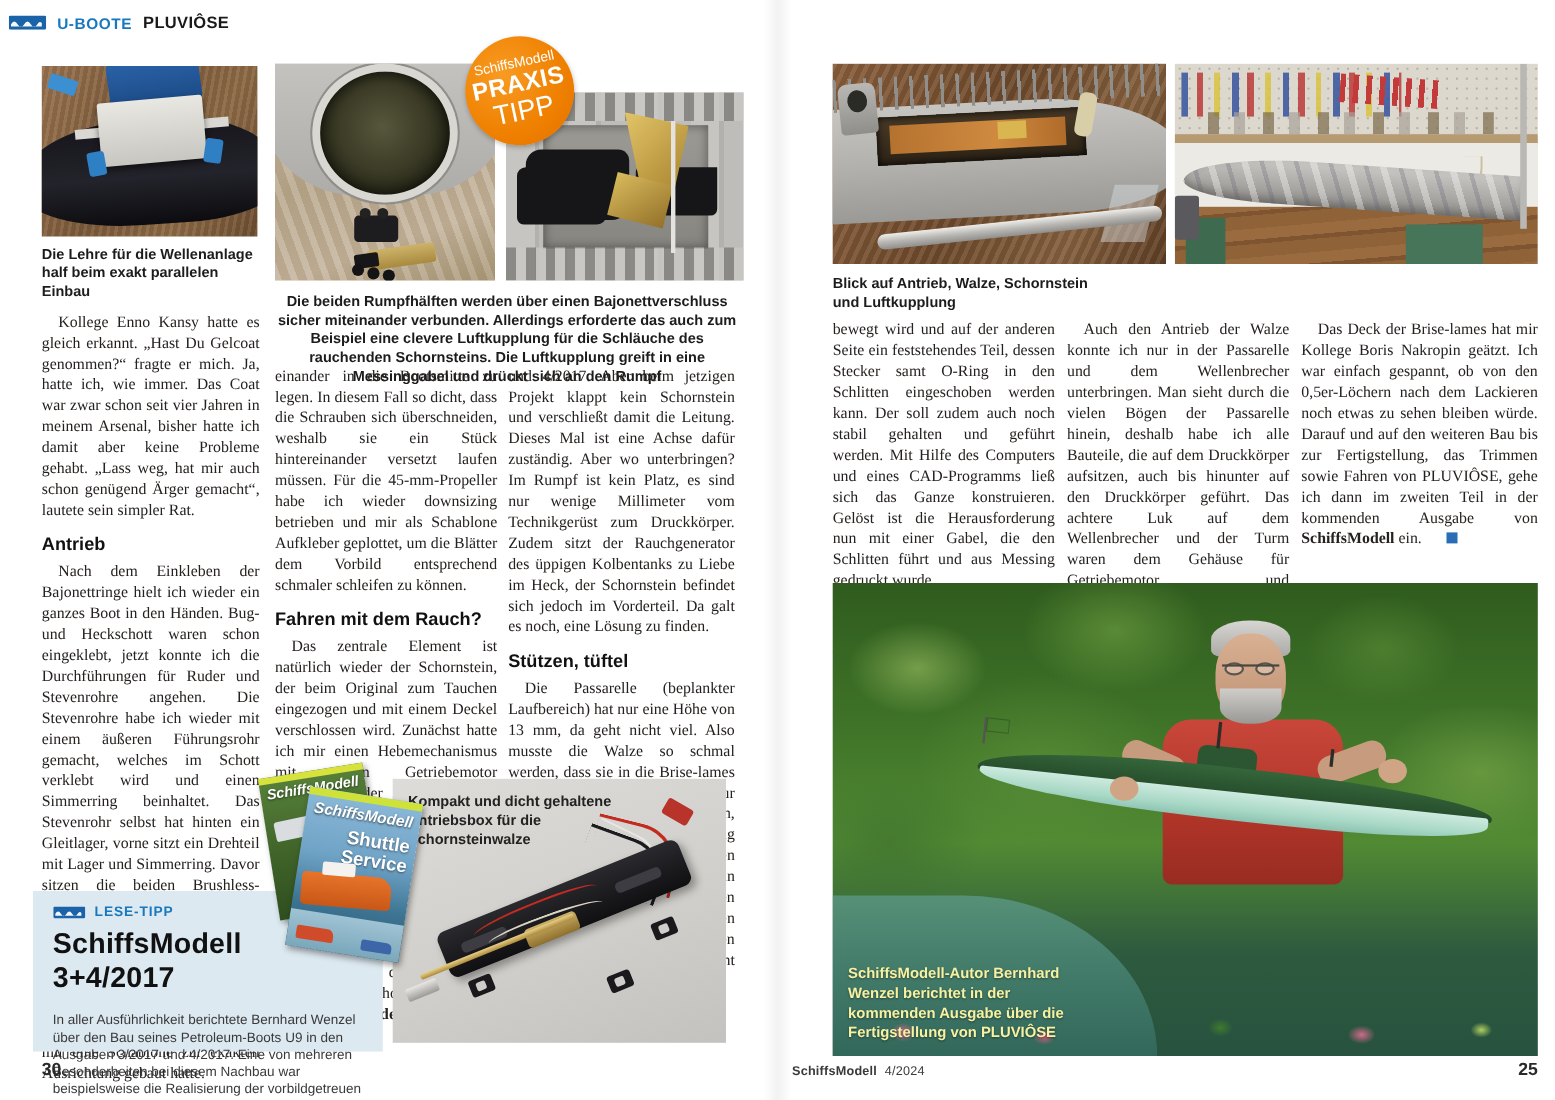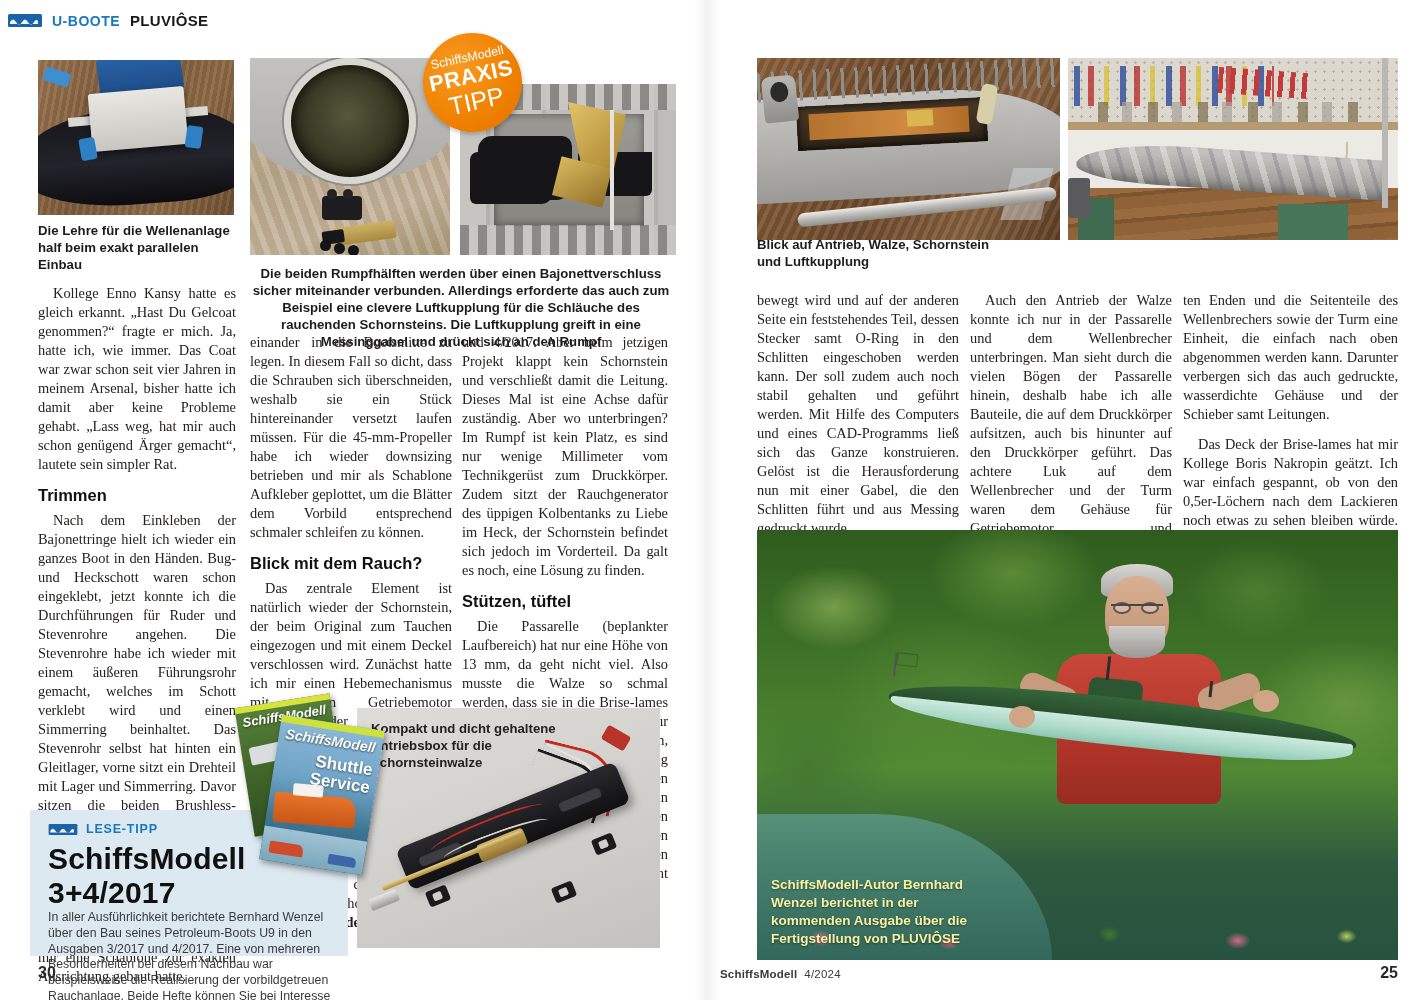--- a/index.html
+++ b/index.html
@@ -76,21 +76,21 @@
     font-family:"Liberation Sans", sans-serif; box-shadow:0 2px 5px rgba(0,0,0,.25); z-index:5; }
   #badge .b1 { margin-top:17px; font-size:12.5px; }
   #badge .b2 { font-size:22px; font-weight:bold; letter-spacing:.5px; line-height:24px; }
   #badge .b3 { font-size:25px; font-weight:300; line-height:26px; }
 
   
   .cap { position:absolute; font-family:"Liberation Sans", sans-serif; font-weight:bold;
     font-size:13.2px; line-height:17px; color:#1c1c1c; }
   #cap1 { left:38px; top:222px; width:200px; }
   #cap23 { left:244px; top:265px; width:434px; text-align:center; }
-  #cap4 { left:757px; top:236px; width:240px; }
+  #cap4 { left:757px; top:249px; width:240px; }
   #cap5 { left:1158px; top:249px; width:240px; text-align:right; }
 
   
   .col { position:absolute; font-size:14.4px; line-height:19px; text-align:justify; }
   .col p { text-indent:15px; margin-bottom:11px; }
   .col p.noind { text-indent:0; }
   .col h3 { font-family:"Liberation Sans", sans-serif; font-size:16.5px; line-height:20px;
     margin:4px 0 6px 0; color:#111; }
   #lcol1 { left:38px;  top:284px; width:198px; height:530px; }
   #lcol2 { left:250px; top:333px; width:202px; height:370px; }
@@ -100,21 +100,21 @@
   #rcol3 { left:1183px;top:291px; width:215px; height:238px; }
   .bold-serif { font-weight:bold; }
   .endmark { display:inline-block; width:10px; height:10px; background:#2a6db5; margin-left:22px; vertical-align:baseline; }
 
   
   #lesetipp { position:absolute; left:30px; top:810px; width:318px; height:146px;
     background:#dde9f1; font-family:"Liberation Sans", sans-serif; padding:12px 14px 10px 18px; }
   #lesetipp .lthead { display:flex; align-items:center; gap:8px; }
   #lesetipp .lthead .wave { width:30px; height:11px; }
   #lesetipp .ltlabel { color:#1878be; font-weight:bold; font-size:12.5px; letter-spacing:.8px; }
-  #lesetipp h2 { font-size:30px; letter-spacing:.2px; color:#111; margin:6px 0 0 0; }
+  #lesetipp h2 { font-size:26px; letter-spacing:.2px; color:#111; margin:6px 0 16px 0; }
   #lesetipp .ltbody { font-size:12.3px; line-height:15.8px; color:#3a3a3a; width:285px; }
 
   
   .cover { position:absolute; box-shadow:2px 3px 6px rgba(0,0,0,.4); overflow:hidden;
     font-family:"Liberation Sans", sans-serif; z-index:4; }
   #cover-back { left:244px; top:700px; width:96px; height:130px; transform:rotate(-9deg);
     background:linear-gradient(180deg,#57813a 0%,#3f6329 55%,#2f4e1e 100%); }
   #cover-back .mast { position:absolute; left:0; top:8px; width:100%; text-align:center;
     color:#fff; font-weight:bold; font-size:13px; font-style:italic; text-shadow:0 1px 2px rgba(0,0,0,.5); }
   #cover-back .strip { position:absolute; left:0; top:0; width:100%; height:6px; background:#d8e23c; }
@@ -317,28 +317,28 @@
     <div class="b1">SchiffsModell</div>
     <div class="b2">PRAXIS</div>
     <div class="b3">TIPP</div>
   </div>
 
   <div class="cap" id="cap23">Die beiden Rumpfhälften werden über einen Bajonettverschluss sicher miteinander verbunden. Allerdings erforderte das auch zum Beispiel eine clevere Luftkupplung für die Schläuche des rauchenden Schornsteins. Die Luftkupplung greift in eine Messinggabel und drückt sich an den Rumpf</div>
   <div class="cap" id="cap1">Die Lehre für die Wellenanlage half beim exakt parallelen Einbau</div>
 
   <div class="col" id="lcol1">
     <p>Kollege Enno Kansy hatte es gleich erkannt. „Hast Du Gelcoat genommen?“ fragte er mich. Ja, hatte ich, wie immer. Das Coat war zwar schon seit vier Jahren in meinem Arsenal, bisher hatte ich damit aber keine Probleme gehabt. „Lass weg, hat mir auch schon genügend Ärger gemacht“, lautete sein simpler Rat.</p>
-    <h3>Trimmen</h3>
+    <h3>Antrieb</h3>
     <p>Nach dem Einkleben der Bajonettringe hielt ich wieder ein ganzes Boot in den Händen. Bug- und Heckschott waren schon eingeklebt, jetzt konnte ich die Durchführungen für Ruder und Stevenrohre angehen. Die Stevenrohre habe ich wieder mit einem äußeren Führungsrohr gemacht, welches im Schott verklebt wird und einen Simmerring beinhaltet. Das Stevenrohr selbst hat hinten ein Gleitlager, vorne sitzt ein Drehteil mit Lager und Simmerring. Davor sitzen die beiden Brushless-Motoren samt Halter, damit werden die Bauteile mit dem Rumpf verschraubt. Die Stützen der Wellen habe ich in CAD konstruiert und dann 3D-drucken lassen, so passen sie perfekt in den Rumpf. Aber nur, weil ich mir eine Schablone zur exakten Ausrichtung gebaut hatte.</p>
     <p>Selbstverständlich habe ich auch auf die unterschiedlich langen Wellen geachtet. Man fuhr damals mit einer Maschinenseite, die andere diente zum Laden der Akkus. Um dabei möglichst wenig vom Kurs abzuweichen, versuchte man die Antriebswellen möglichst dicht an-</p>
   </div>
 
   <div class="col" id="lcol2">
     <p class="noind">einander in die Bootsmitte zu legen. In diesem Fall so dicht, dass die Schrauben sich überschneiden, weshalb sie ein Stück hintereinander versetzt laufen müssen. Für die 45-mm-Propeller habe ich wieder downsizing betrieben und mir als Schablone Aufkleber geplottet, um die Blätter dem Vorbild entsprechend schmaler schleifen zu können.</p>
-    <h3>Blick mit dem Rauch?</h3>
+    <h3>Fahren mit dem Rauch?</h3>
     <p>Das zentrale Element ist natürlich wieder der Schornstein, der beim Original zum Tauchen eingezogen und mit einem Deckel verschlossen wird. Zunächst hatte ich mir einen Hebemechanismus mit einem Getriebemotor ausgetüftelt, der im inneren des Schornsteins untergebracht wäre. Aber mangels Platz für die nötigen Endlagenschalter sollte es jetzt ein abgedichtetes Micro-Servo richten. Doch dazu später mehr.</p>
     <p><span>Zunächst galt es, den Verschluss der Luftleitungen zu bewerkstelligen, die Walze hatte sich in der U9 schon gut bewährt – siehe </span><span class="bold-serif">SchiffsModell</span><span> 3/2017</span></p>
   </div>
 
   <div class="col" id="lcol3">
     <p class="noind">und 4/2017. Aber beim jetzigen Projekt klappt kein Schornstein und verschließt damit die Leitung. Dieses Mal ist eine Achse dafür zuständig. Aber wo unterbringen? Im Rumpf ist kein Platz, es sind nur wenige Millimeter vom Technikgerüst zum Druckkörper. Zudem sitzt der Rauchgenerator des üppigen Kolbentanks zu Liebe im Heck, der Schornstein befindet sich jedoch im Vorderteil. Da galt es noch, eine Lösung zu finden.</p>
     <h3>Stützen, tüftel</h3>
     <p>Die Passarelle (beplankter Laufbereich) hat nur eine Höhe von 13 mm, da geht nicht viel. Also musste die Walze so schmal werden, dass sie in die Brise-lames (Wellenbrecher) passt, die ist nur 24 mm breit. Da hieß es quetschen, drücken, schieben. Eine Kupplung zwischen den Bajonettringen musste her. Außen am Rumpf kann man nichts stecken, wenn man den Technikteil einschiebt. Einstecken und ein Teil radial verdrehen lautete die Lösung. Dazu braucht es einen Schlitten, der</p>
   </div>
 
@@ -432,21 +432,20 @@
   <div class="cap" id="cap4">Blick auf Antrieb, Walze, Schornstein und Luftkupplung</div>
 
   <div class="col" id="rcol1">
     <p class="noind">bewegt wird und auf der anderen Seite ein feststehendes Teil, dessen Stecker samt O-Ring in den Schlitten eingeschoben werden kann. Der soll zudem auch noch stabil gehalten und geführt werden. Mit Hilfe des Computers und eines CAD-Programms ließ sich das Ganze konstruieren. Gelöst ist die Herausforderung nun mit einer Gabel, die den Schlitten führt und aus Messing gedruckt wurde.</p>
     <p>Ich wollte einen freien Leitungsquerschnitt für die Luft von 8 mm haben, aber die Kupplung samt O-Ring und Schläuchen trägt auf, ich musste</p>
   </div>
   <div class="col" id="rcol2">
     <p>Auch den Antrieb der Walze konnte ich nur in der Passarelle und dem Wellenbrecher unterbringen. Man sieht durch die vielen Bögen der Passarelle hinein, deshalb habe ich alle Bauteile, die auf dem Druckkörper aufsitzen, auch bis hinunter auf den Druckkörper geführt. Das achtere Luk auf dem Wellenbrecher und der Turm waren dem Gehäuse für Getriebemotor und Endlagenschaltern im Weg. Blieb als Lösung nur, beide vorne und hinten zu öffnen, damit das Gehäuse hindurch passt. Jetzt bilden die gedruck-</p>
   </div>
   <div class="col" id="rcol3">
-    <p class="noind">ten Enden und die Seitenteile des Wellenbrechers sowie der Turm eine Einheit, die einfach nach oben abgenommen werden kann. Darunter verbergen sich das auch gedruckte, wasserdichte Gehäuse und der Schieber samt Leitungen.</p>
     <p><span>Das Deck der Brise-lames hat mir Kollege Boris Nakropin geätzt. Ich war einfach gespannt, ob von den 0,5er-Löchern nach dem Lackieren noch etwas zu sehen bleiben würde. Darauf und auf den weiteren Bau bis zur Fertigstellung, das Trimmen sowie Fahren von PLUVIÔSE, gehe ich dann im zweiten Teil in der kommenden Ausgabe von </span><span class="bold-serif">SchiffsModell</span><span> ein.</span><span class="endmark"></span></p>
   </div>
 
   <div class="photo" id="bigphoto">
     <div class="foliage"></div>
     <div class="pond"></div>
     <div class="shirt"></div>
     <div class="armL"></div>
     <div class="armR"></div>
     <div class="hair"></div>

